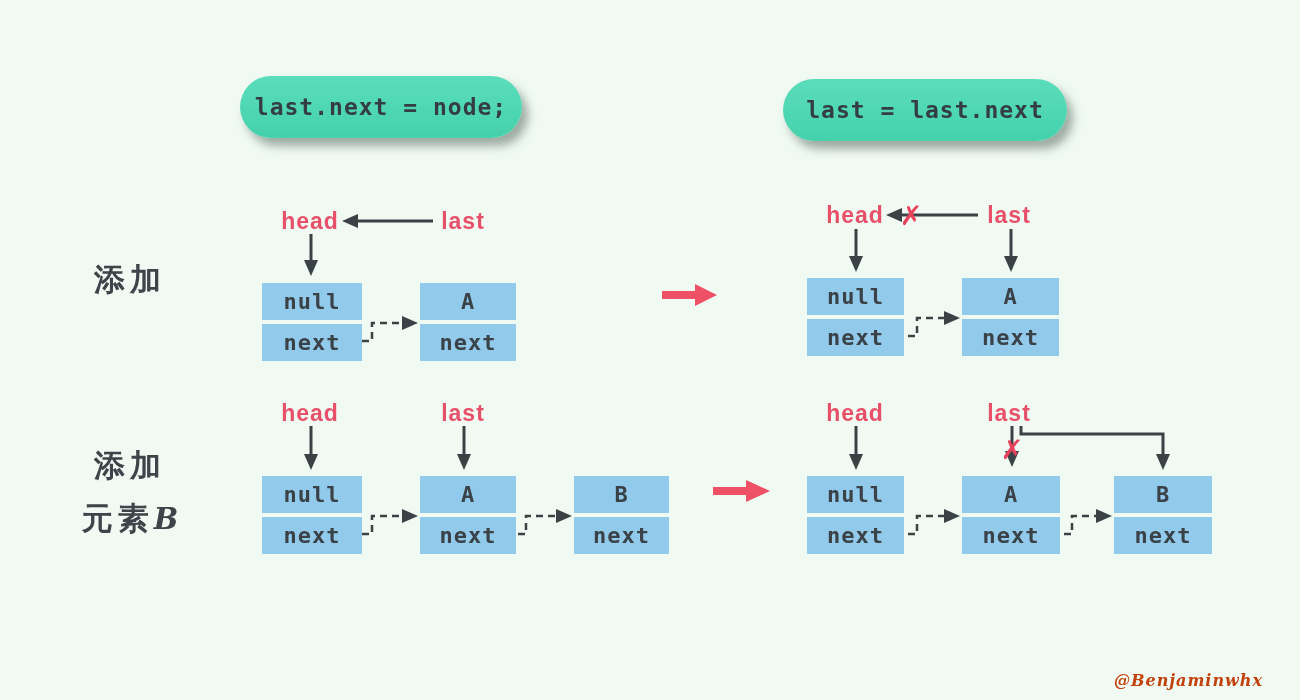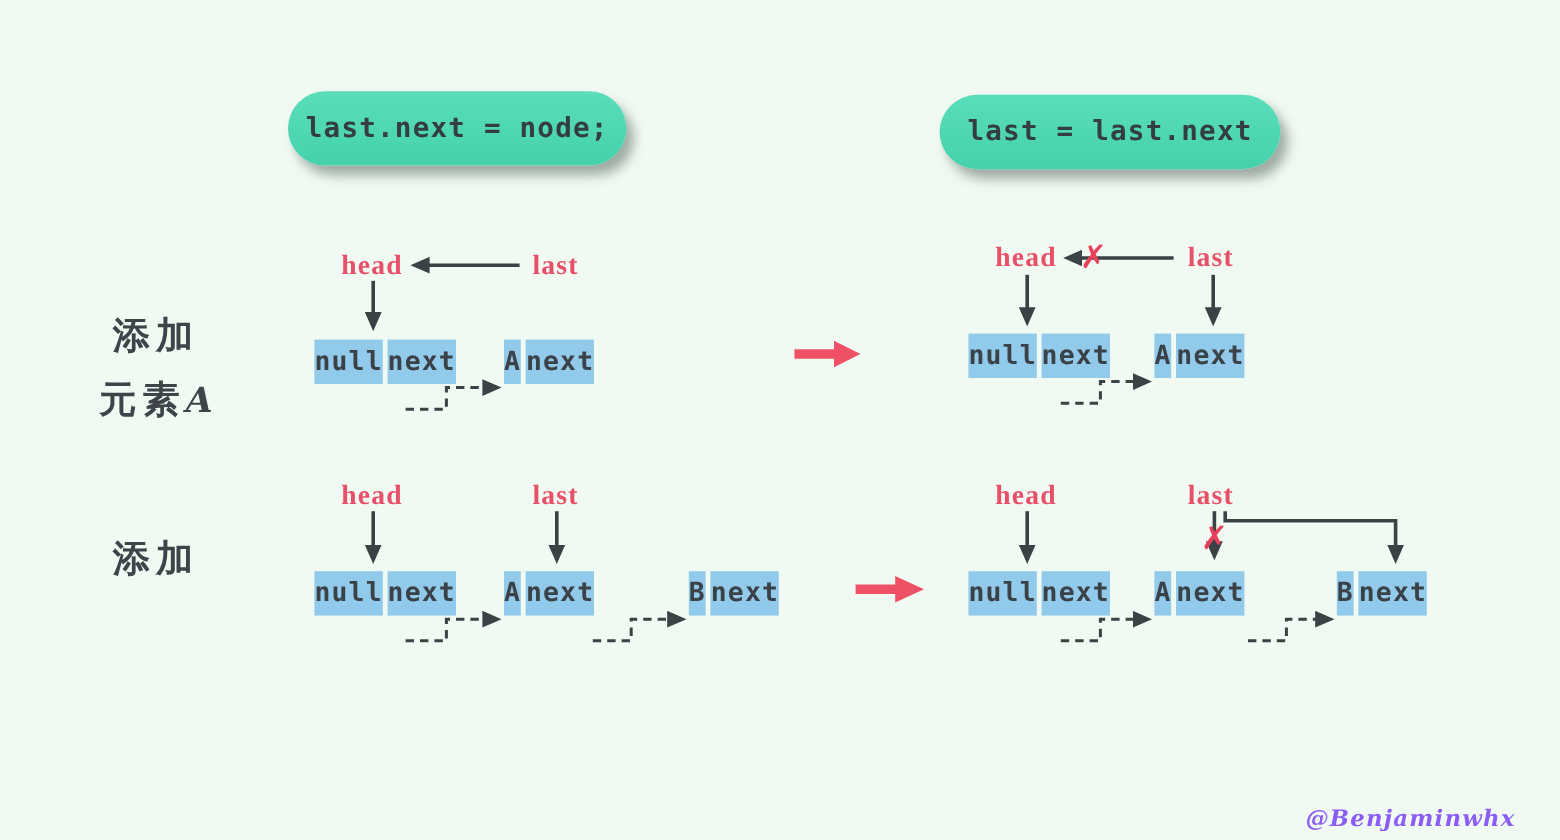--- a/index.html
+++ b/index.html
@@ -12,31 +12,31 @@
     position:absolute;border-radius:32px;
     background:linear-gradient(#5ADDBB,#45D1AC);
     box-shadow:6px 8px 10px rgba(90,105,98,.55);
     display:flex;align-items:center;justify-content:center;
     font-family:"DejaVu Sans Mono",monospace;font-weight:bold;font-size:23px;
     color:#343D42;letter-spacing:1px;
   }
   .pill-left{left:240px;top:76px;width:282px;height:62px;}
   .pill-right{left:783px;top:79px;width:284px;height:62px;}
   
-  .node{position:absolute;display:flex;flex-direction:row;gap:4px;}
+  .node{position:absolute;display:flex;flex-direction:column;gap:4px;}
   .cell{
     height:37px;background:#92CAEC;
     display:flex;align-items:center;justify-content:center;
     font-family:"DejaVu Sans Mono",monospace;font-weight:bold;font-size:22px;
     color:#3A4247;letter-spacing:1px;
   }
   
   .ptr{
     position:absolute;transform:translate(-50%,-50%);
-    font-family:Liberation Serif, serif;font-weight:bold;font-size:23px;
+    font-family:Liberation Sans, sans-serif;font-weight:bold;font-size:23px;
     color:#E8506A;letter-spacing:1px;white-space:nowrap;
   }
   
   .rlabel{
     position:absolute;transform:translate(-50%,-50%);
     font-family:"DejaVu Serif",serif;font-weight:bold;font-size:31px;
     color:#3E4449;letter-spacing:5px;white-space:nowrap;margin-top:16px;
   }
   .rlabel .letter{font-style:italic;letter-spacing:0;font-size:29px;}
   
@@ -47,21 +47,21 @@
   }
   
   .wm1{
     position:absolute;right:18px;top:653px;
     font-size:17px;color:#C7CDC8;letter-spacing:1px;
     text-shadow:1px 1px 0 #ffffff;
   }
   .wm2{
     position:absolute;right:37px;top:671px;
     font-family:"DejaVu Serif",serif;font-style:italic;font-weight:bold;
-    font-size:19px;color:#8b5cf6;letter-spacing:1px;
+    font-size:16px;color:#c2410c;letter-spacing:1px;
   }
   svg.arrows{position:absolute;left:0;top:0;}
 </style>
 </head>
 <body>
 
 <div class="stage">
 
   <svg class="arrows" width="1300" height="700">
     <defs>
@@ -127,22 +127,22 @@
     </g>
     <g>
       <path d="M713,487 L746,487 L746,480 L770,491 L746,502 L746,495 L713,495 Z" fill="#EE5166"></path>
     </g>
   </svg>
 
   <div class="pill pill-right">last = last.next</div>
   <div class="pill pill-left">last.next = node;</div>
 
   <div class="rlabel" style="left:130px;top:264px;">添加</div>
-  <div class="rlabel" style="left:130px;top:317px;"><span>元素</span><span class="letter">A</span></div>
   <div class="rlabel" style="left:130px;top:450px;">添加</div>
+  <div class="rlabel" style="left:130px;top:503px;"><span>元素</span><span class="letter">B</span></div>
 
   <div class="ptr" style="left:310px;top:221px;">head</div>
   <div class="ptr" style="left:463px;top:221px;">last</div>
   <div class="ptr" style="left:855px;top:215px;">head</div>
   <div class="ptr" style="left:1009px;top:215px;">last</div>
   <div class="ptr" style="left:310px;top:413px;">head</div>
   <div class="ptr" style="left:463px;top:413px;">last</div>
   <div class="ptr" style="left:855px;top:413px;">head</div>
   <div class="ptr" style="left:1009px;top:413px;">last</div>
 

